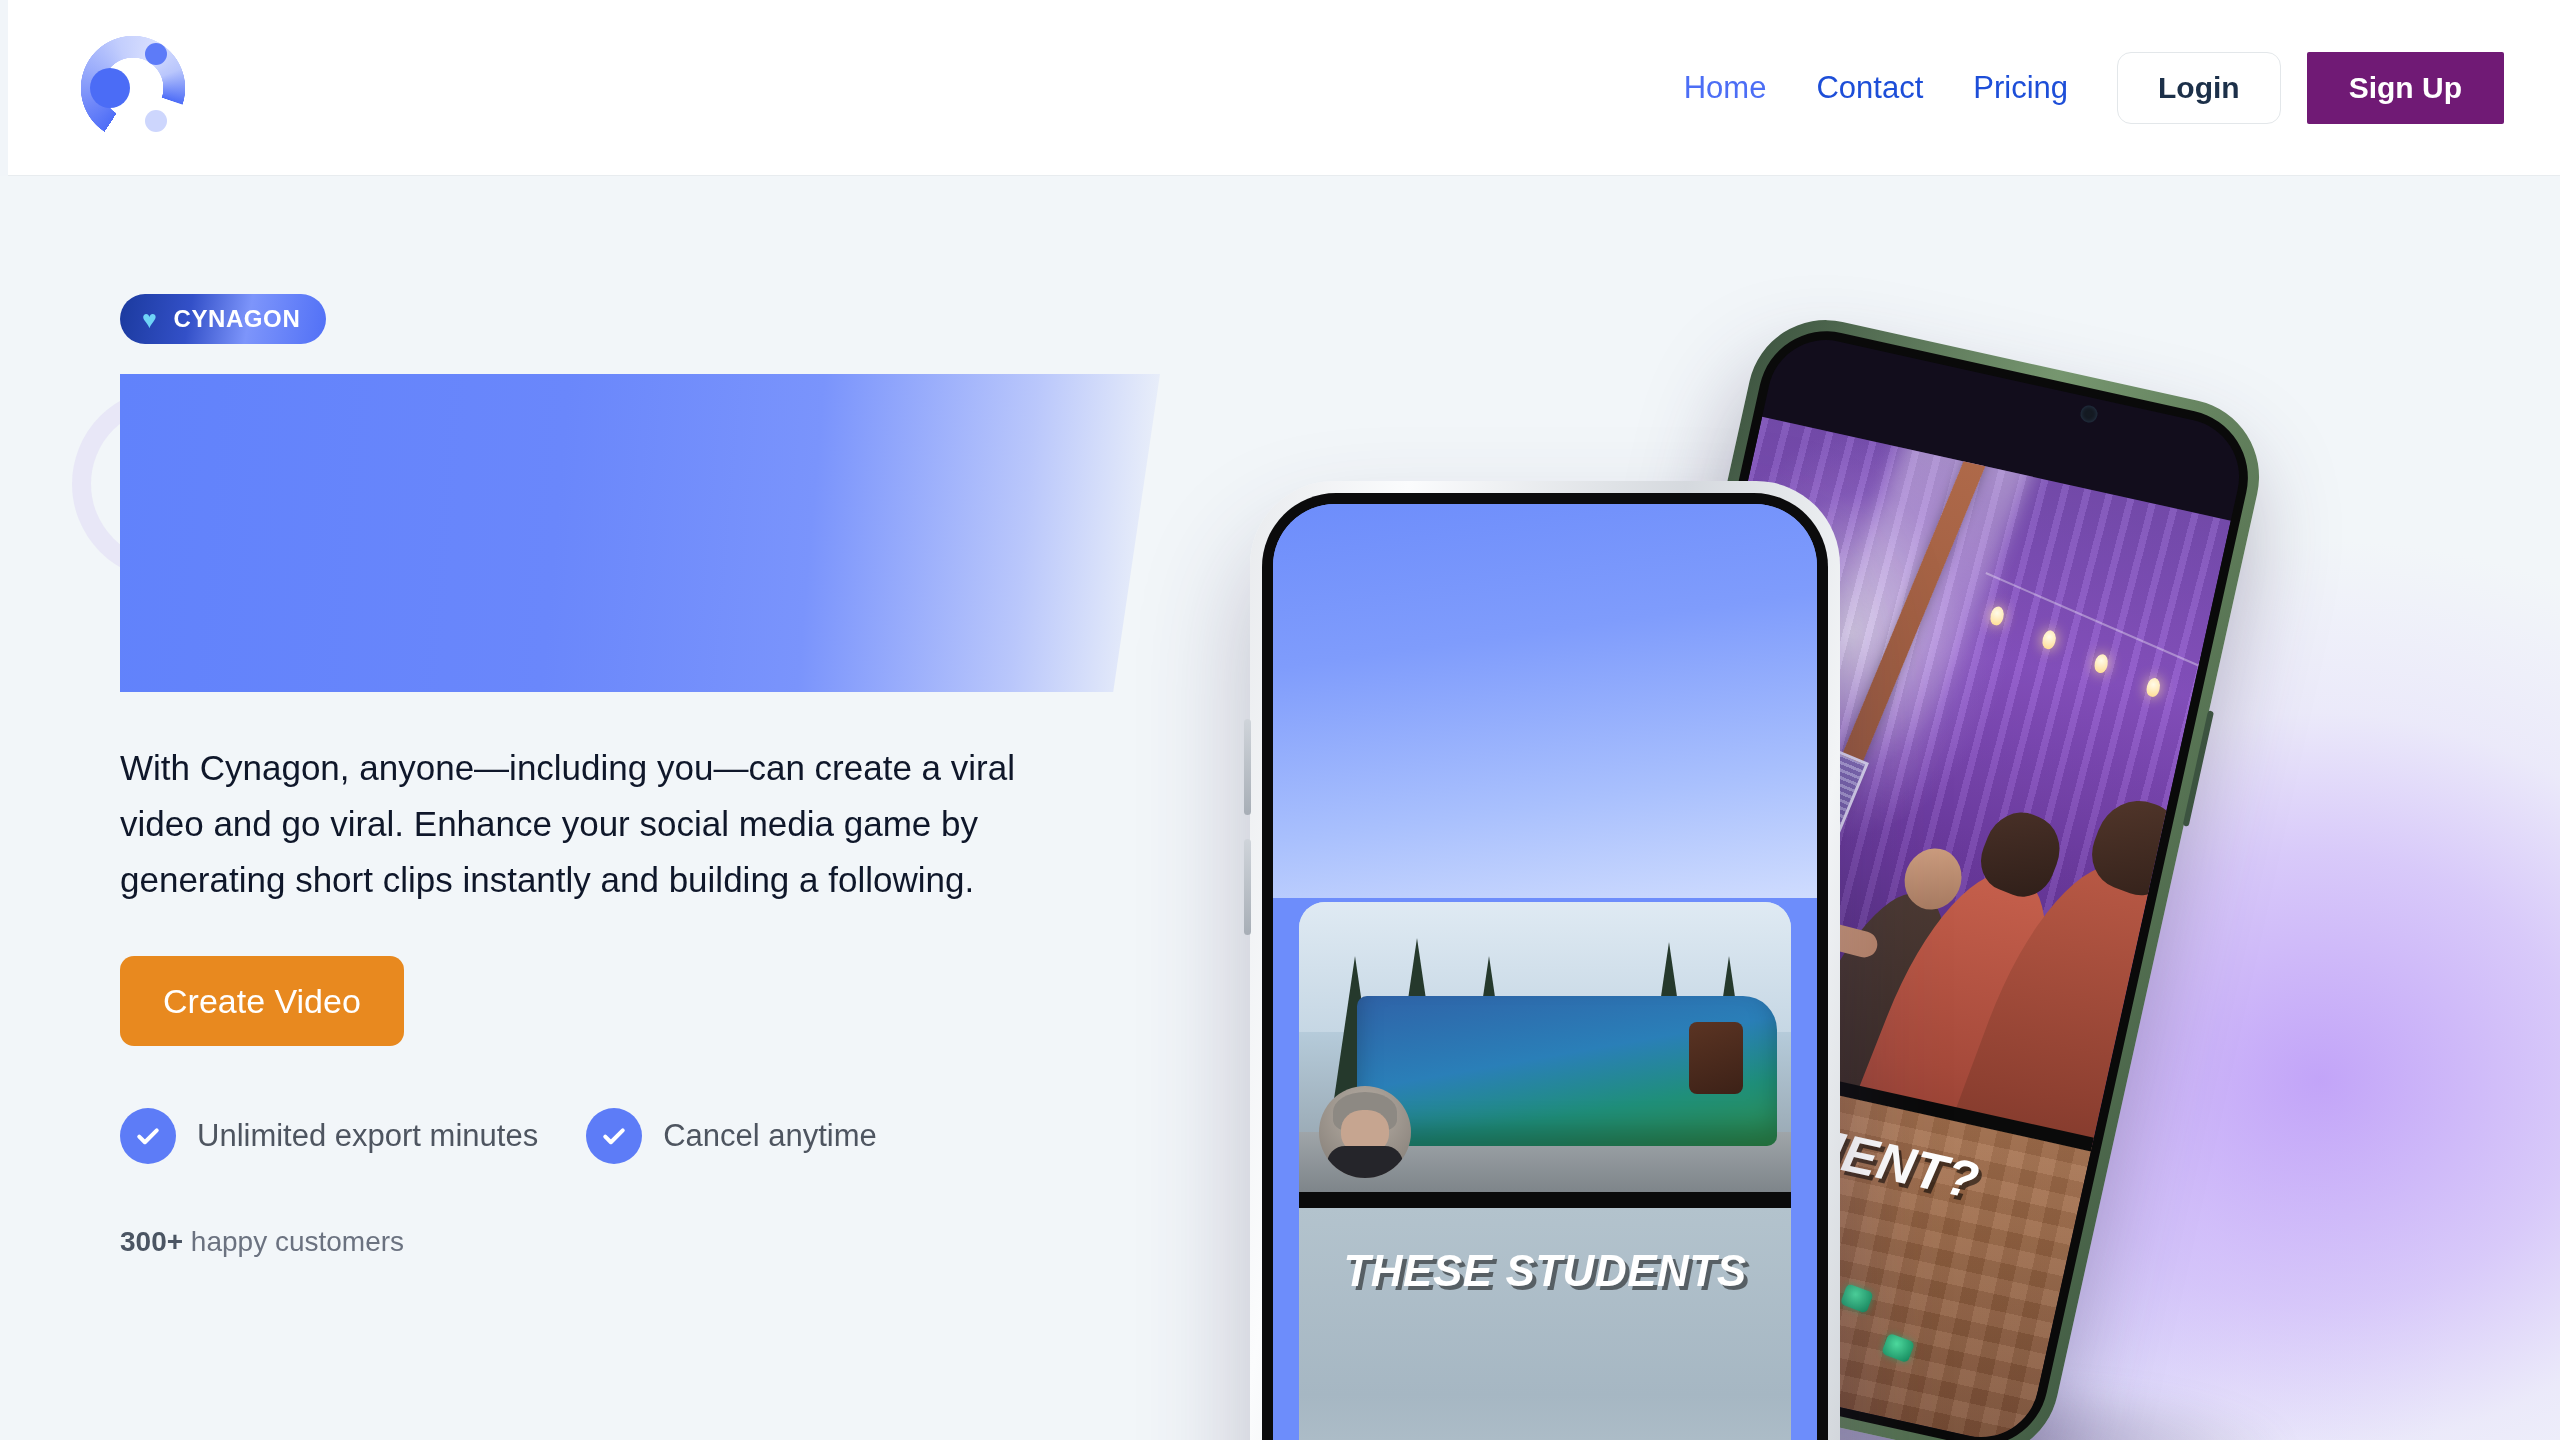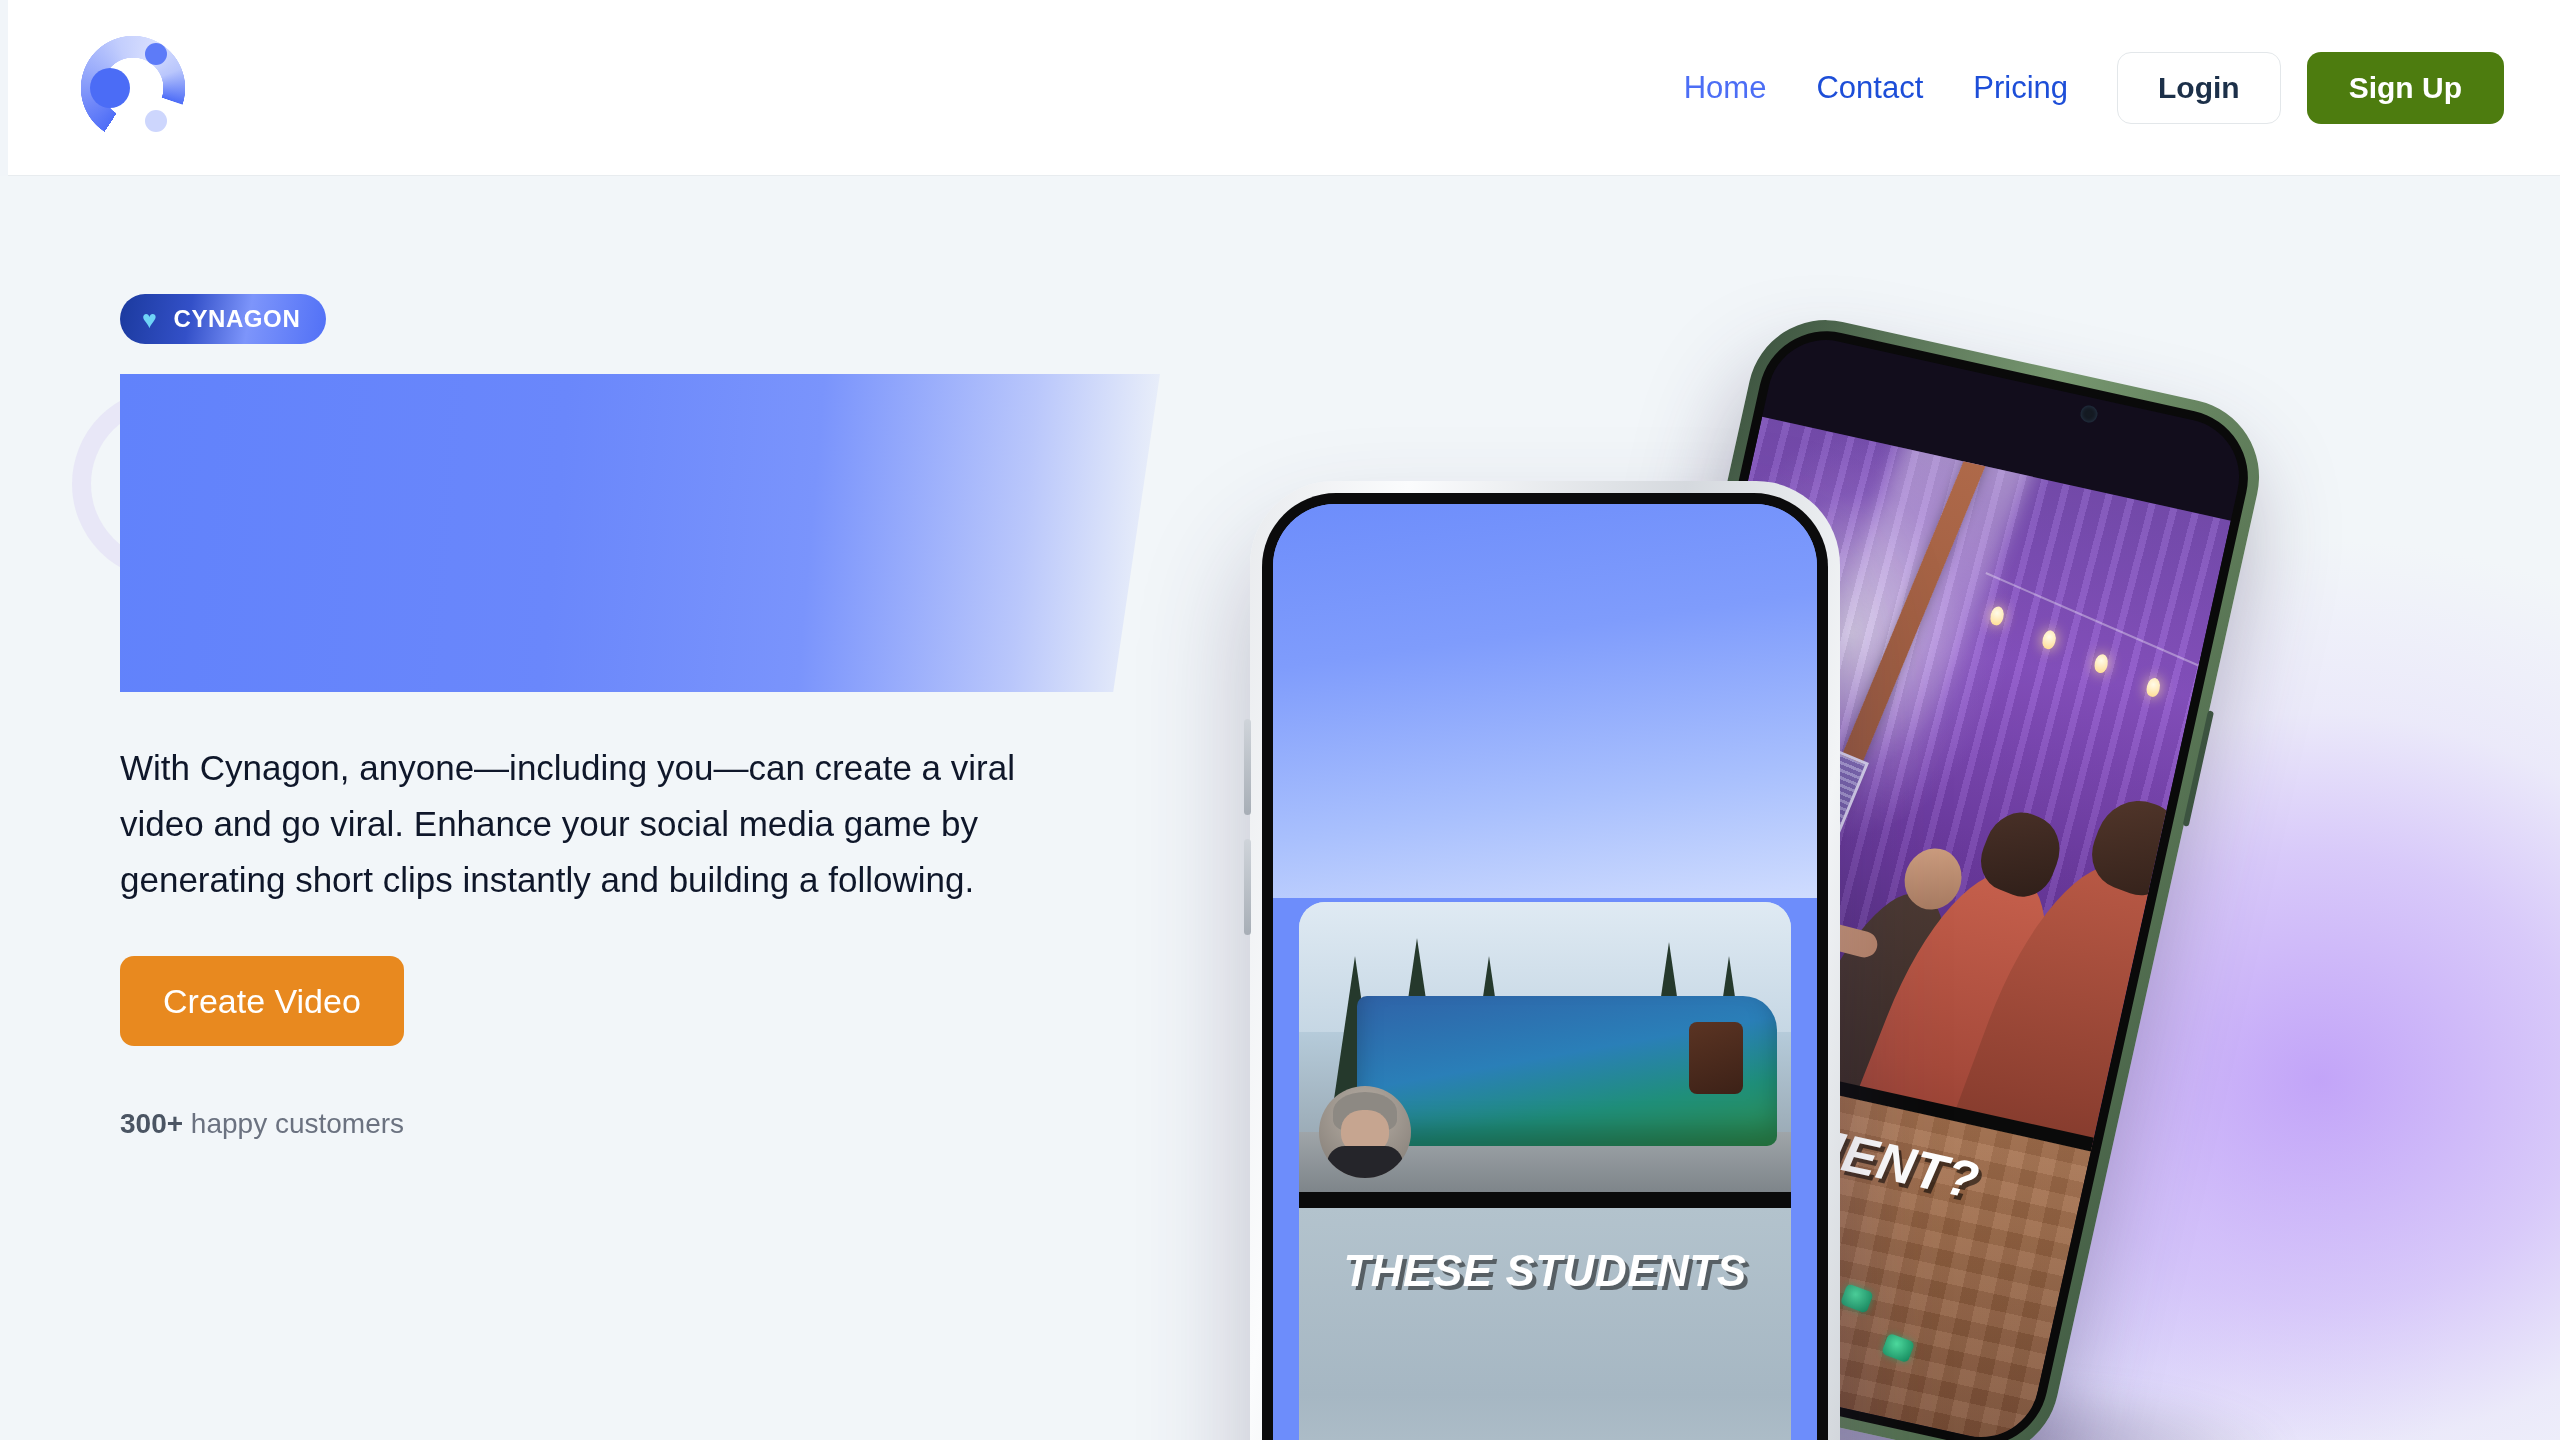--- a/index.html
+++ b/index.html
@@ -112,23 +112,23 @@
     cursor: pointer;
     font-family: inherit;
     line-height: 1;
   }
   .btn-signup {
     margin-left: 26px;
     padding: 21px 42px;
     font-size: 30px;
     font-weight: 700;
     color: #ffffff;
-    background: #4d7c0f;
+    background: #701a75;
     border: none;
-    border-radius: 14px;
+    border-radius: 2px;
     cursor: pointer;
     font-family: inherit;
     line-height: 1;
   }
 
   
   .hero {
     position: relative;
     height: 1264px;
     background: #f2f6f9;
@@ -689,20 +689,41 @@
 
       <div class="headline-block">
         <span class="slab"></span>
         <span class="headline-text">Create viral faceless videos</span>
       </div>
 
       <p class="hero-lede">With Cynagon, anyone—including you—can create a viral video and go viral. Enhance your social media game by generating short clips instantly and building a following.</p>
 
       <button class="btn-create-video">Create Video</button>
 
+      <div class="feature-row">
+
+        <div class="feature-item">
+          <span class="check-badge">
+            <svg width="30" height="30" viewBox="0 0 24 24" fill="none">
+              <path d="M5 12.5l4.5 4.5L19 7.5" stroke="#ffffff" stroke-width="3.2" stroke-linecap="round" stroke-linejoin="round"></path>
+            </svg>
+          </span>
+          <span class="feature-label">Unlimited export minutes</span>
+        </div>
+
+        <div class="feature-item">
+          <span class="check-badge">
+            <svg width="30" height="30" viewBox="0 0 24 24" fill="none">
+              <path d="M5 12.5l4.5 4.5L19 7.5" stroke="#ffffff" stroke-width="3.2" stroke-linecap="round" stroke-linejoin="round"></path>
+            </svg>
+          </span>
+          <span class="feature-label">Cancel anytime</span>
+        </div>
+
+      </div>
 
       <p class="social-proof">
         <span class="count">300+</span>
         <span>happy customers</span>
       </p>
 
     </div>
 
     <div class="phone-stage">
 

